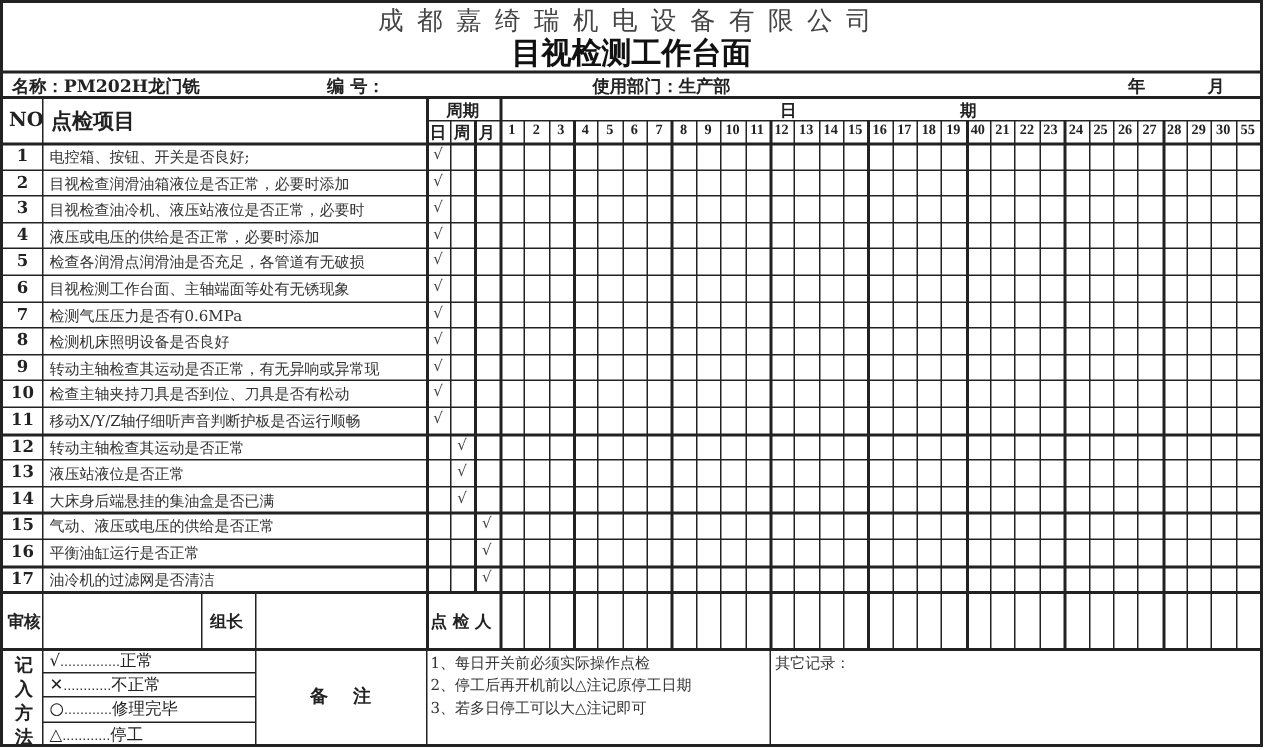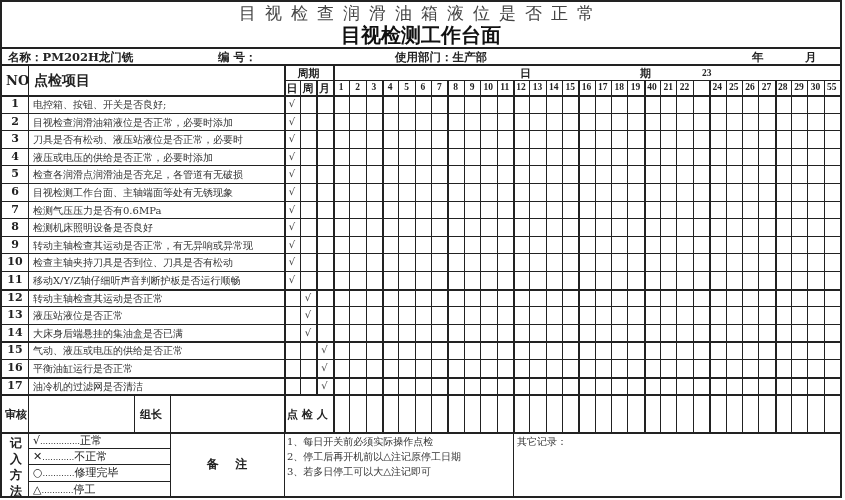--- a/index.html
+++ b/index.html
@@ -20,21 +20,21 @@
   .daynum { font-size:9.5px; text-align:center; font-weight:bold; font-family:"Liberation Serif",serif; }
   .check { font-size:10px; text-align:center; color:#444; }
   .lg { font-size:11px; font-family:"DejaVu Sans","Liberation Sans",sans-serif; white-space:nowrap; }
   .note { font-size:10px; color:#333; white-space:nowrap; }
 </style>
 </head>
 <body>
 
 <div id="root">
     <div class="abs frame"></div>
-    <div class="abs title1">目视检查润滑油箱液位是否正常</div>
+    <div class="abs title1">成都嘉绮瑞机电设备有限公司</div>
     <div class="abs title2">目视检测工作台面</div>
     <div class="abs hline thick-h" style="left: 2px; width: 838px; top: 47px;"></div>
     <div class="abs info" style="left: 8px;">名称：PM202H龙门铣</div>
     <div class="abs info" style="left: 218px;">编 号：</div>
     <div class="abs info" style="left: 395px;">使用部门：生产部</div>
     <div class="abs info" style="left: 752px;">年</div>
     <div class="abs info" style="left: 805px;">月</div>
     <div class="abs hline thick-h" style="left: 2px; width: 838px; top: 64px;"></div>
     <div class="abs hdr" style="left: 6px; top: 73px; font-size: 13px;">NO</div>
     <div class="abs hdr" style="left: 34px; top: 72px; font-size: 14px; font-family: &quot;DejaVu Sans&quot;, sans-serif;">点检项目</div>
@@ -60,21 +60,21 @@
     <div class="abs daynum" style="left: 529.258px; width: 16.3548px; top: 82px;">13</div>
     <div class="abs daynum" style="left: 545.613px; width: 16.3548px; top: 82px;">14</div>
     <div class="abs daynum" style="left: 561.968px; width: 16.3548px; top: 82px;">15</div>
     <div class="abs daynum" style="left: 578.323px; width: 16.3548px; top: 82px;">16</div>
     <div class="abs daynum" style="left: 594.677px; width: 16.3548px; top: 82px;">17</div>
     <div class="abs daynum" style="left: 611.032px; width: 16.3548px; top: 82px;">18</div>
     <div class="abs daynum" style="left: 627.387px; width: 16.3548px; top: 82px;">19</div>
     <div class="abs daynum" style="left: 643.742px; width: 16.3548px; top: 82px;">40</div>
     <div class="abs daynum" style="left: 660.097px; width: 16.3548px; top: 82px;">21</div>
     <div class="abs daynum" style="left: 676.452px; width: 16.3548px; top: 82px;">22</div>
-    <div class="abs daynum" style="left: 692.806px; width: 28px; top: 68px;">23</div>
+    <div class="abs daynum" style="left: 692.806px; width: 15px; top: 82px;">23</div>
     <div class="abs daynum" style="left: 709.161px; width: 16.3548px; top: 82px;">24</div>
     <div class="abs daynum" style="left: 725.516px; width: 16.3548px; top: 82px;">25</div>
     <div class="abs daynum" style="left: 741.871px; width: 16.3548px; top: 82px;">26</div>
     <div class="abs daynum" style="left: 758.226px; width: 16.3548px; top: 82px;">27</div>
     <div class="abs daynum" style="left: 774.581px; width: 16.3548px; top: 82px;">28</div>
     <div class="abs daynum" style="left: 790.935px; width: 16.3548px; top: 82px;">29</div>
     <div class="abs daynum" style="left: 807.29px; width: 16.3548px; top: 82px;">30</div>
     <div class="abs daynum" style="left: 823.645px; width: 16.3548px; top: 82px;">55</div>
     <div class="abs hline thick-h" style="left: 2px; width: 838px; top: 95px;"></div>
     <div class="abs " style="left: 2px; top: 95px; width: 838px; height: 17.6px;"></div>
@@ -144,21 +144,21 @@
     <div class="abs " style="left: 725.516px; top: 112.6px; width: 16.3548px; height: 17.6px;"></div>
     <div class="abs " style="left: 741.871px; top: 112.6px; width: 16.3548px; height: 17.6px;"></div>
     <div class="abs " style="left: 758.226px; top: 112.6px; width: 16.3548px; height: 17.6px;"></div>
     <div class="abs " style="left: 774.581px; top: 112.6px; width: 16.3548px; height: 17.6px;"></div>
     <div class="abs " style="left: 790.935px; top: 112.6px; width: 16.3548px; height: 17.6px;"></div>
     <div class="abs " style="left: 807.29px; top: 112.6px; width: 16.3548px; height: 17.6px;"></div>
     <div class="abs " style="left: 823.645px; top: 112.6px; width: 16.3548px; height: 17.6px;"></div>
     <div class="abs hline" style="left: 2px; width: 838px; top: 130.2px;"></div>
     <div class="abs " style="left: 2px; top: 130.2px; width: 838px; height: 17.6px;"></div>
     <div class="abs num" style="left: 2px; width: 26px; top: 132.2px;">3</div>
-    <div class="abs cell-text" style="left: 33px; width: 250px; top: 133.2px;">刀具是否有松动、液压站液位是否正常，必要时</div>
+    <div class="abs cell-text" style="left: 33px; width: 250px; top: 133.2px;">目视检查油冷机、液压站液位是否正常，必要时</div>
     <div class="abs check" style="left: 284px; width: 16px; top: 133.2px;">√</div>
     <div class="abs " style="left: 333px; top: 130.2px; width: 16.3548px; height: 17.6px;"></div>
     <div class="abs " style="left: 349.355px; top: 130.2px; width: 16.3548px; height: 17.6px;"></div>
     <div class="abs " style="left: 365.71px; top: 130.2px; width: 16.3548px; height: 17.6px;"></div>
     <div class="abs " style="left: 382.065px; top: 130.2px; width: 16.3548px; height: 17.6px;"></div>
     <div class="abs " style="left: 398.419px; top: 130.2px; width: 16.3548px; height: 17.6px;"></div>
     <div class="abs " style="left: 414.774px; top: 130.2px; width: 16.3548px; height: 17.6px;"></div>
     <div class="abs " style="left: 431.129px; top: 130.2px; width: 16.3548px; height: 17.6px;"></div>
     <div class="abs " style="left: 447.484px; top: 130.2px; width: 16.3548px; height: 17.6px;"></div>
     <div class="abs " style="left: 463.839px; top: 130.2px; width: 16.3548px; height: 17.6px;"></div>

